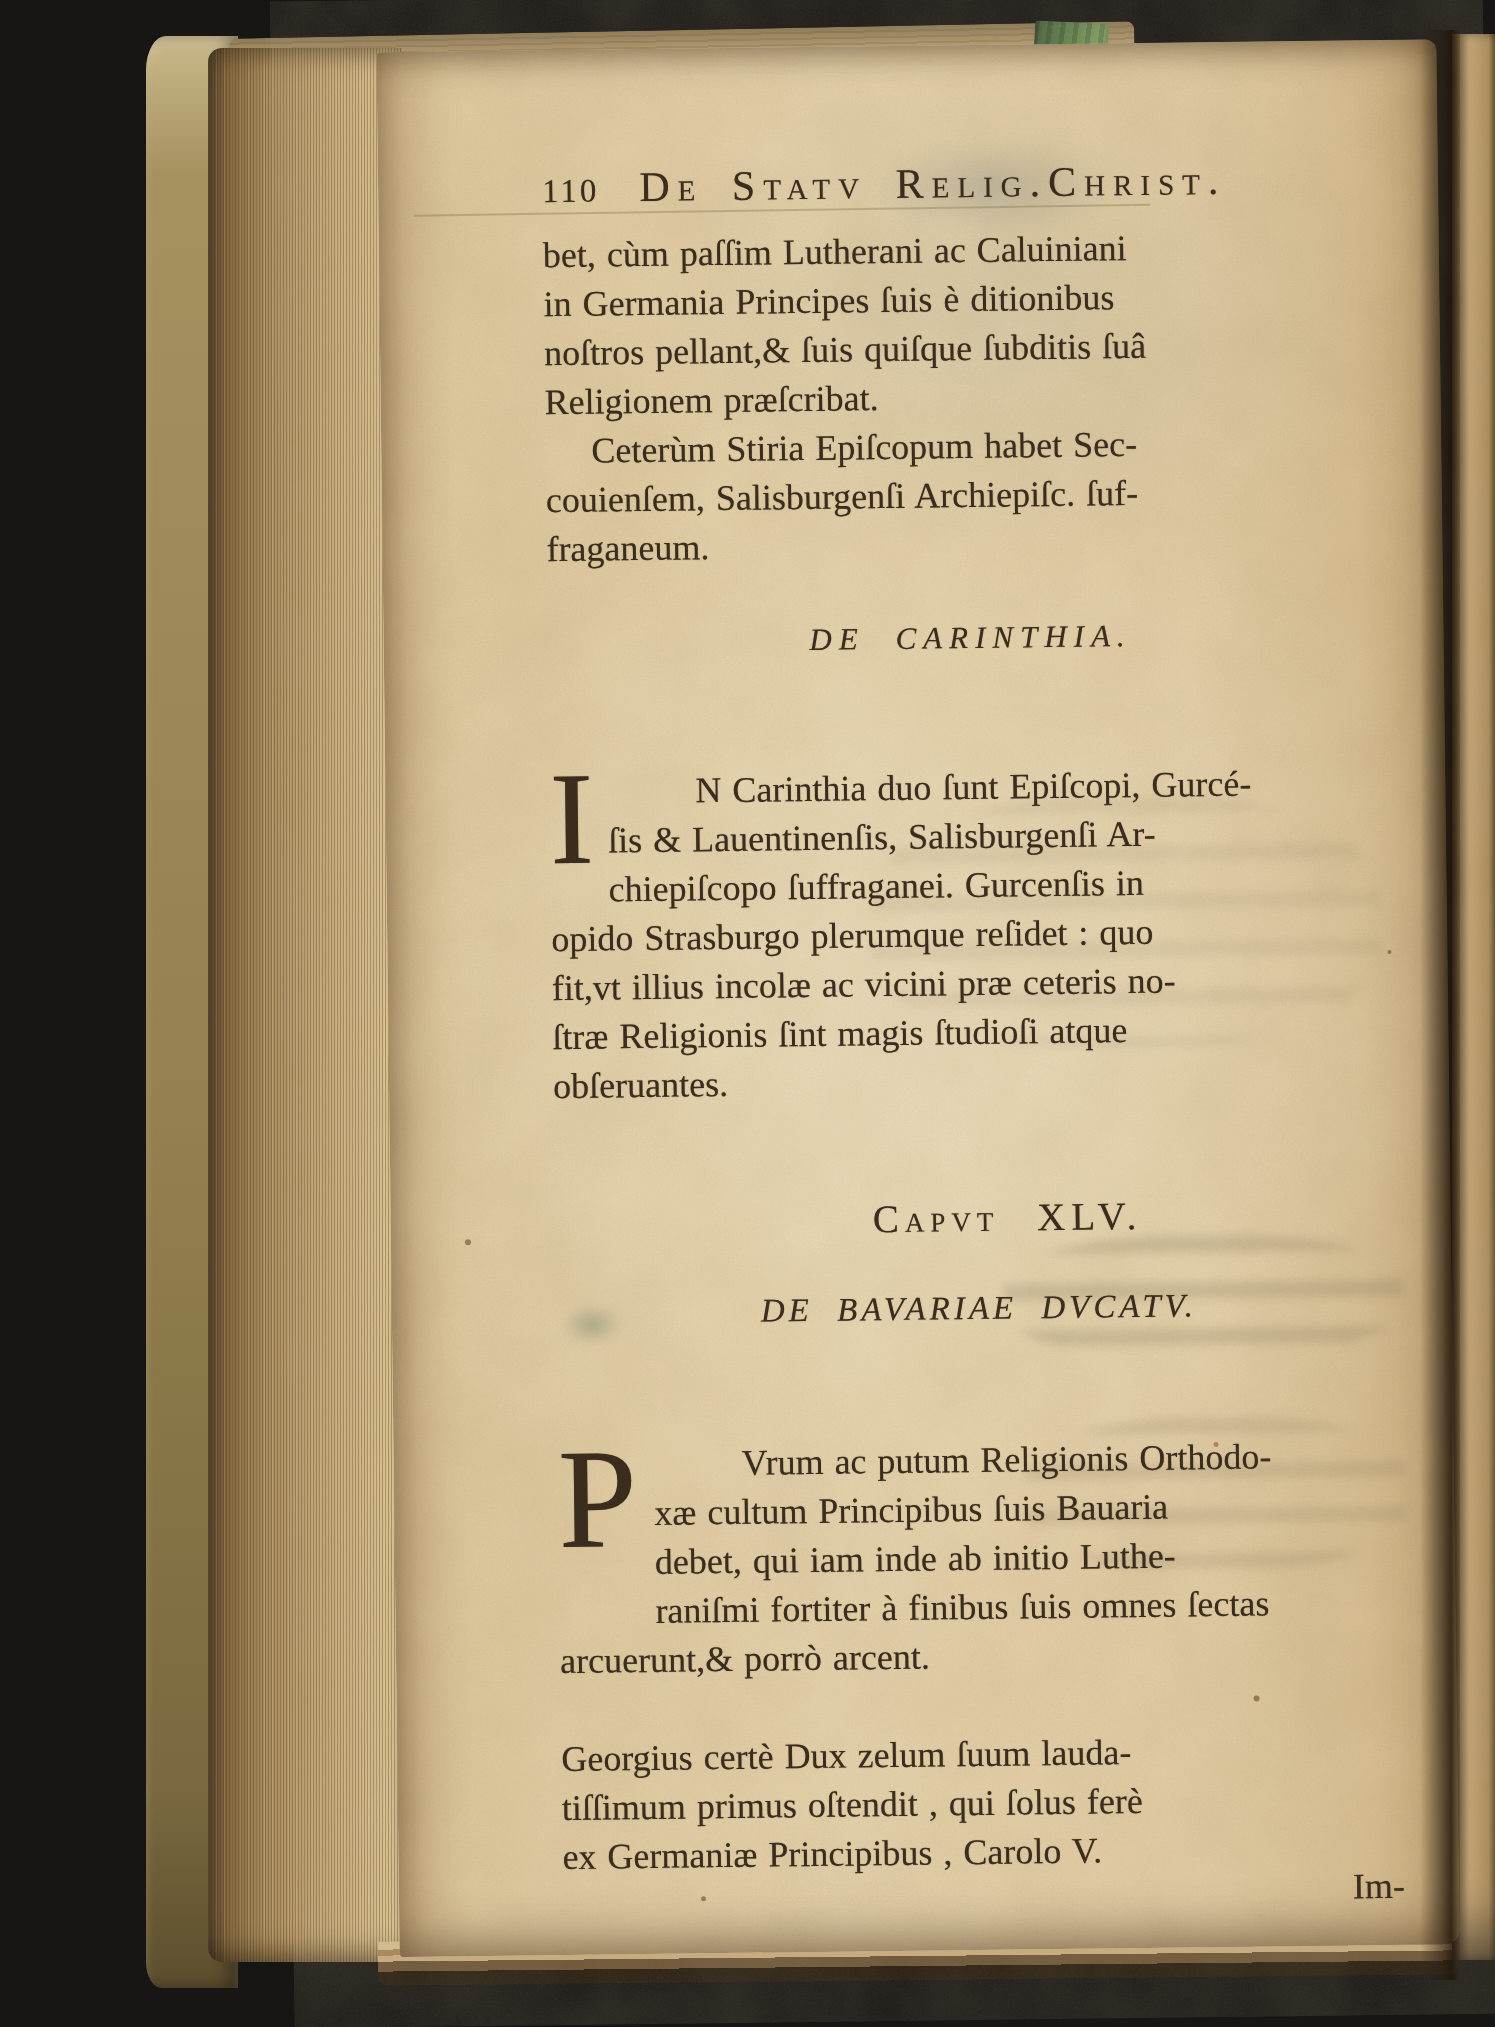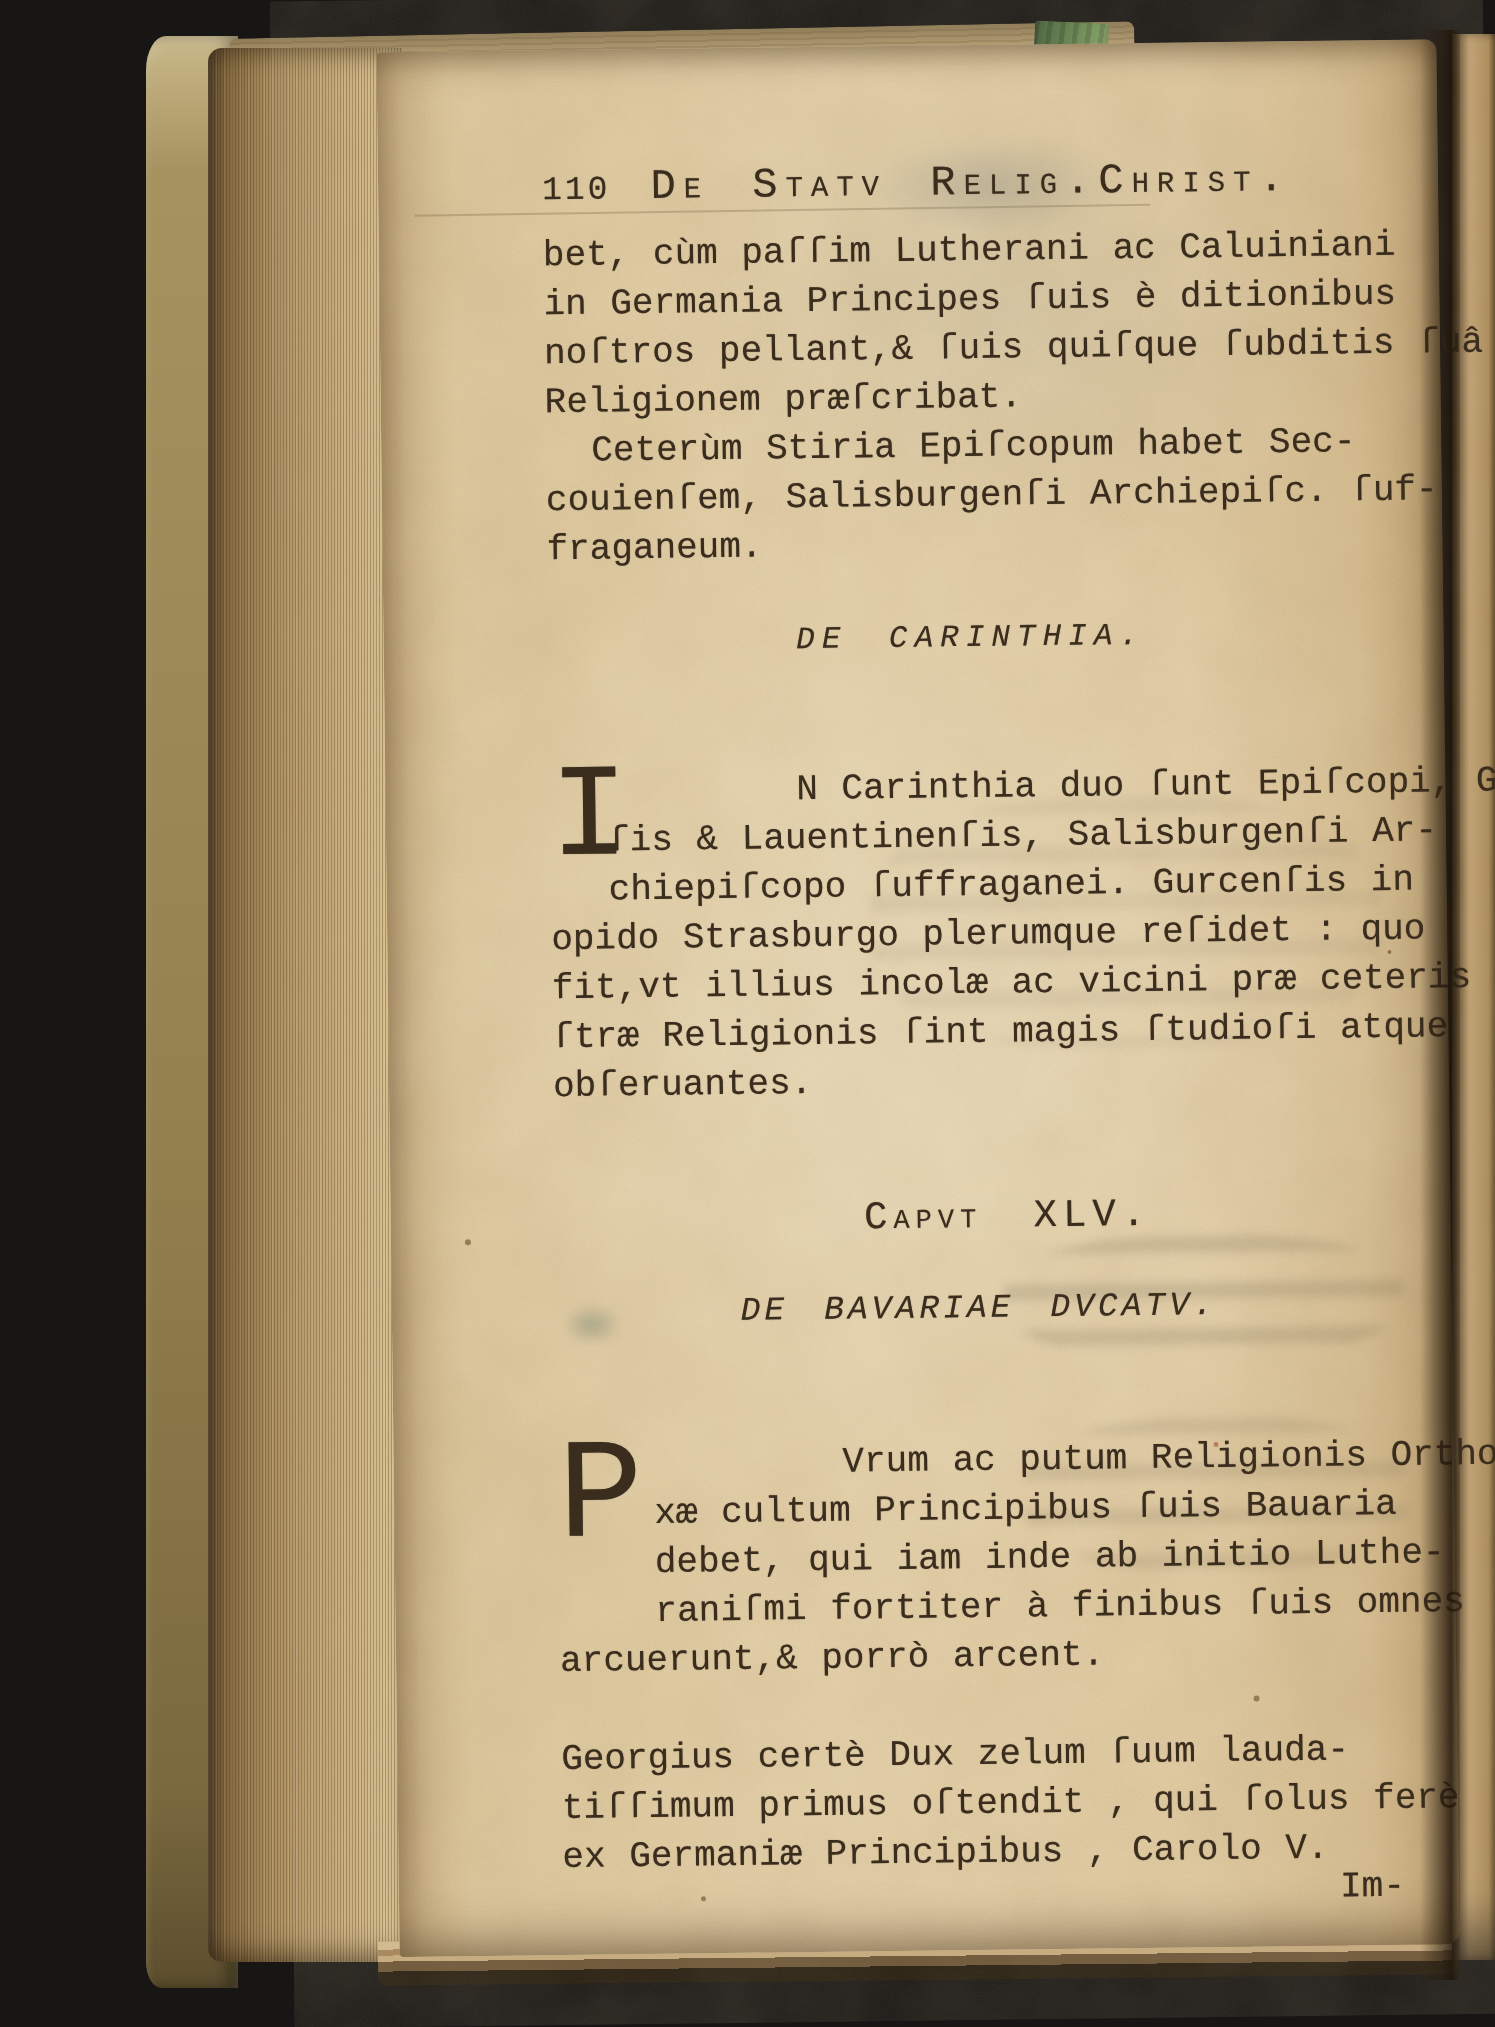--- a/index.html
+++ b/index.html
@@ -1,17 +1,17 @@
 <!DOCTYPE html>
 <html><head>
 <meta charset="utf-8">
 <style>
   html,body{margin:0;padding:0;background:#151413;}
   .scene{position:relative;width:1495px;height:2027px;background:#171615;overflow:hidden;
-         font-family:Liberation Mono, monospace;}
+         font-family:Liberation Serif, serif;}
   
   .cover{position:absolute;left:146px;top:36px;width:92px;height:1952px;
          background:linear-gradient(180deg,#c9b88a,#a6925f 7%,#95814f 55%,#7a693f 90%,#5c4e2e);
          border-radius:20px 0 0 16px / 34px 0 0 26px;
          box-shadow:inset -10px 0 16px rgba(0,0,0,.38), inset 0 10px 10px rgba(255,244,210,.25);}
   .top-edge{position:absolute;left:230px;top:30px;width:905px;height:84px;
          transform:rotate(-1.1deg);border-radius:8px;
          background:
            repeating-linear-gradient(0deg, rgba(96,74,45,.20) 0 2px, rgba(0,0,0,0) 2px 6px),
            linear-gradient(180deg,#8d7a55,#c3ab7e 35%,#d9c193 70%,#e2cc9f);}

